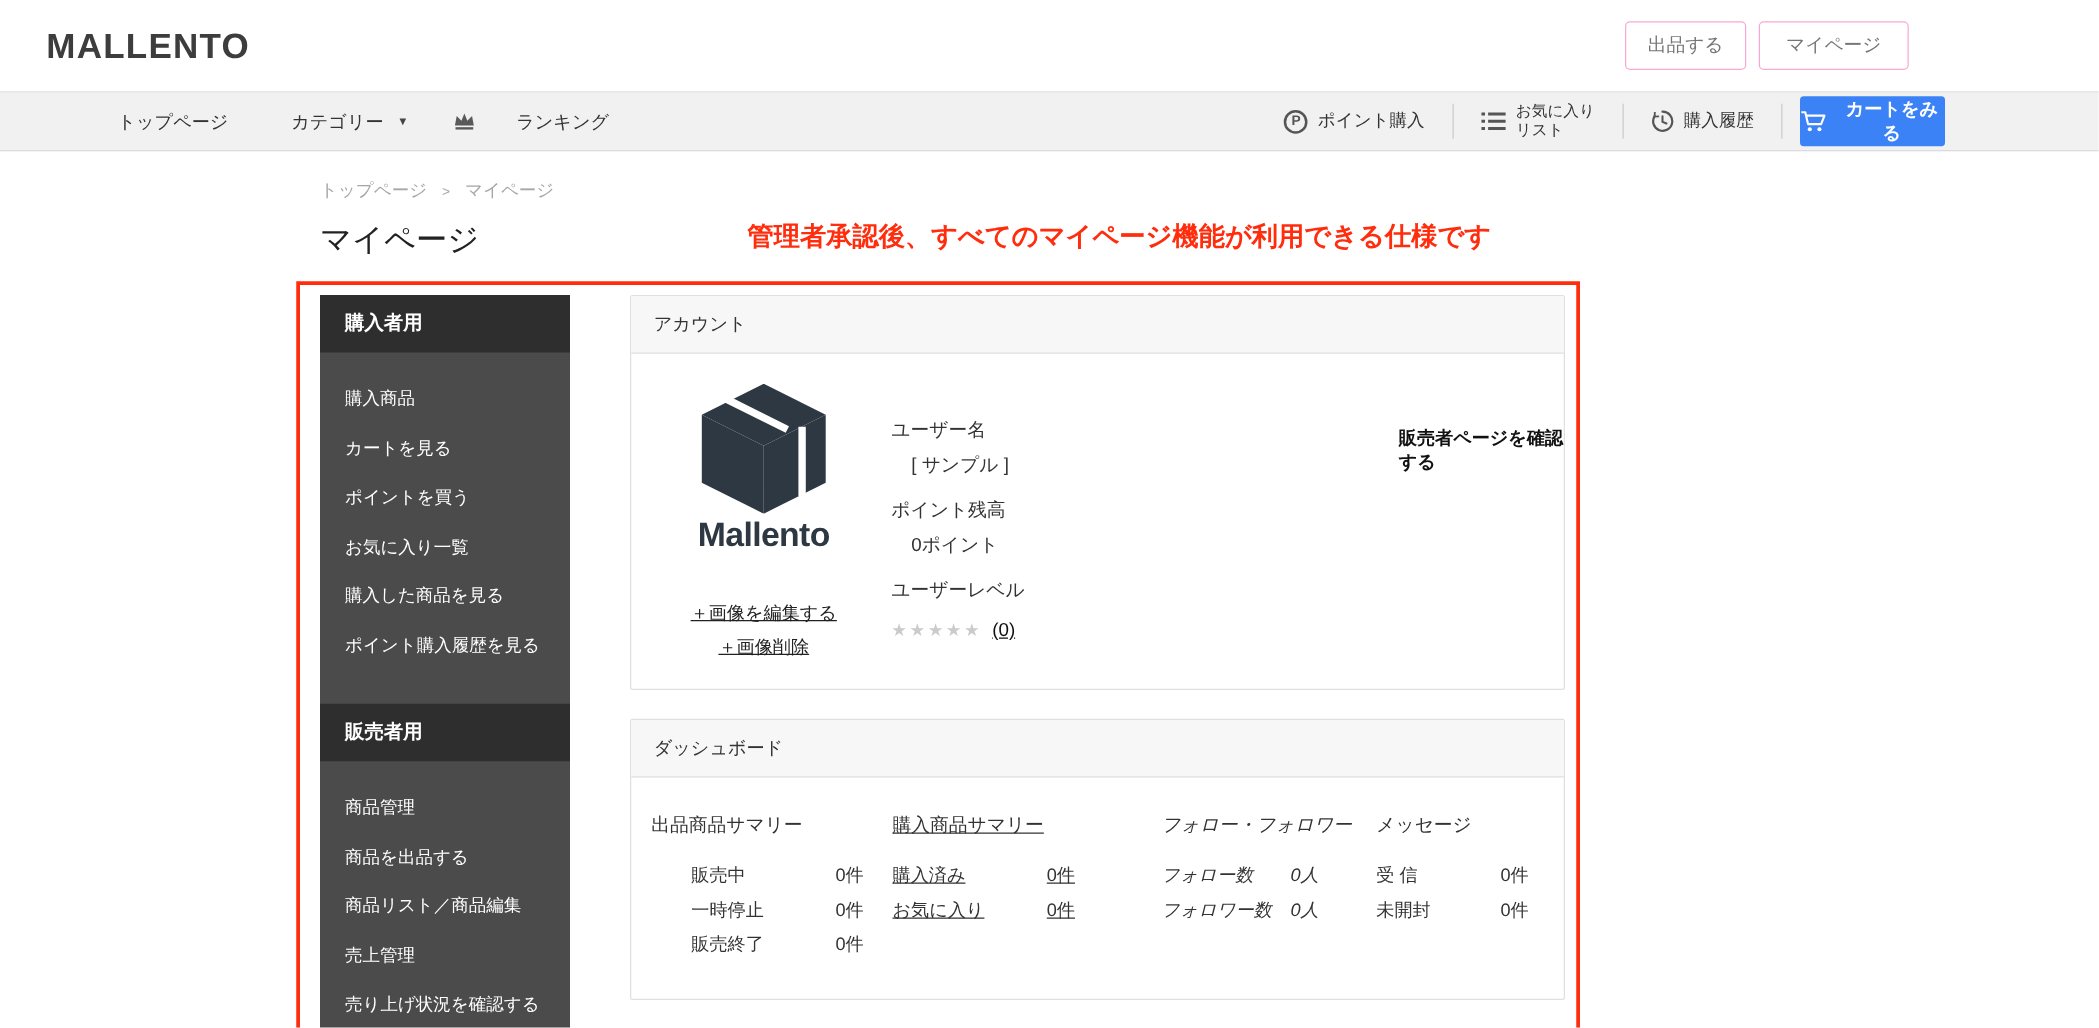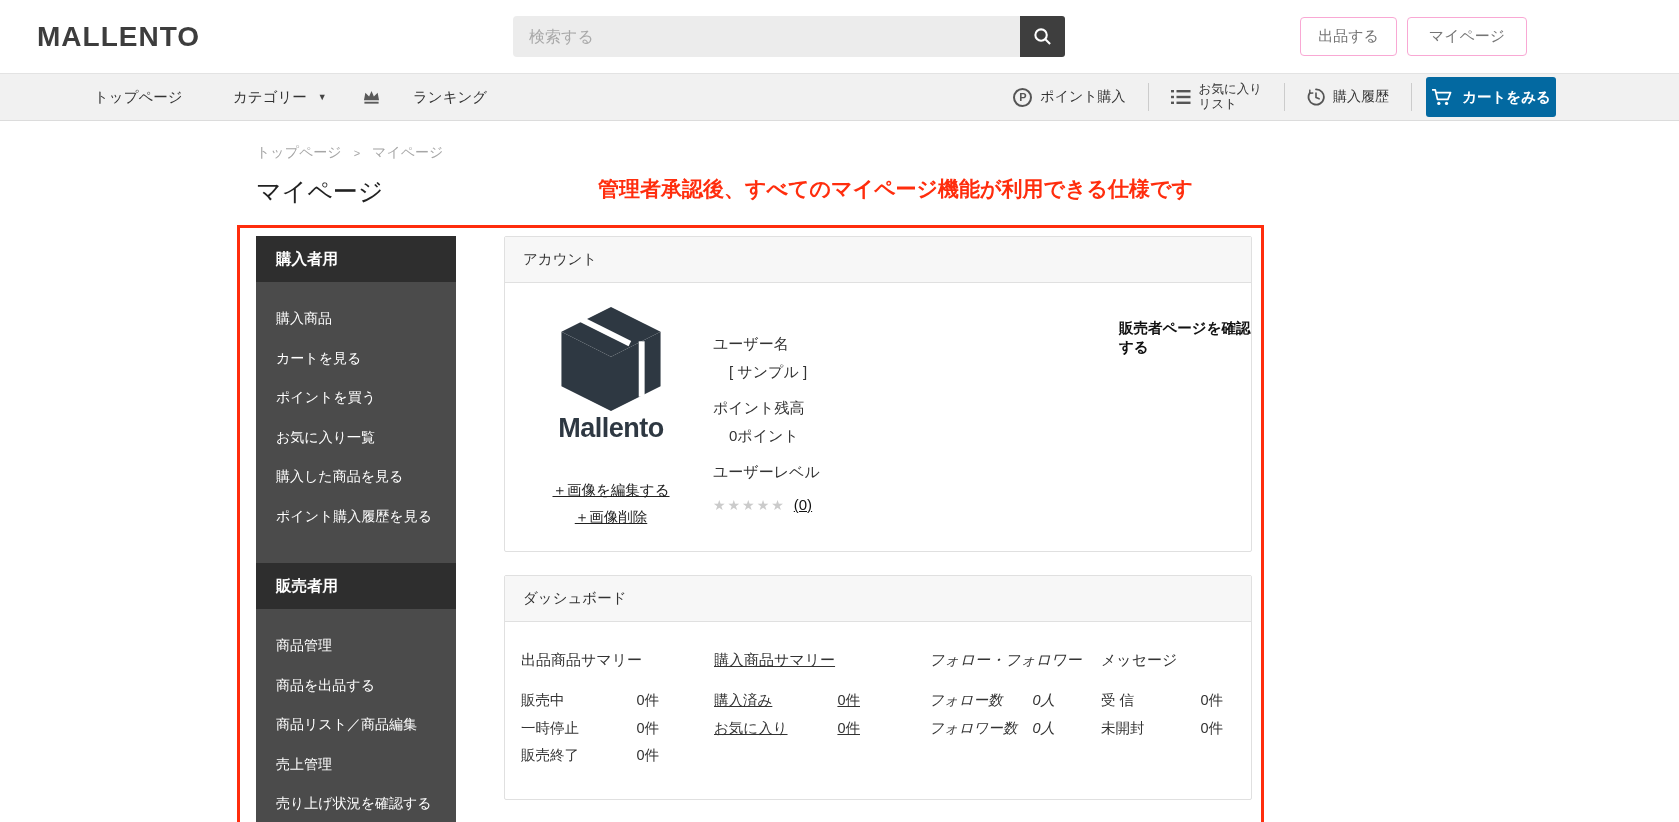--- a/index.html
+++ b/index.html
@@ -34,21 +34,21 @@
   .crown { color:#5a5a5a; font-size:18px; line-height:1; }
   .nav-right { position:absolute; right:0; top:0; height:100%; display:flex;
     align-items:center; }
   .nav-right .nav-link { display:flex; align-items:center; gap:8px; padding:0 22px;
     font-size:14px; color:#333; cursor:pointer; }
   .two-line { font-size:12.5px; line-height:1.2; }
   .v-divider { width:1px; height:28px; background:#ccc; }
   .p-icon { width:19px; height:19px; border:2px solid #555; border-radius:50%;
     display:flex; align-items:center; justify-content:center; font-size:11px;
     font-weight:bold; color:#555; }
-  .cart-btn { width:130px; height:40px; margin:0 123px 0 14px; background:#0369a1;
+  .cart-btn { width:116px; height:40px; margin:0 123px 0 14px; background:#3b82f6;
     border:none; border-radius:3px; color:#fff; font-size:14.5px; font-weight:bold;
     display:flex; align-items:center; justify-content:center; gap:9px; cursor:pointer;
     font-family:inherit; }
 
   
   .breadcrumb { margin:23px 0 0 256px; font-size:14px; color:#a6a6a6; }
   .breadcrumb a { color:#a6a6a6; text-decoration:none; cursor:pointer; }
   .bc-sep { margin:0 12px; font-size:11px; }
   .title-row { position:relative; margin:13px 0 0 256px; height:34px; }
   .page-title { font-size:25px; font-weight:normal; color:#222; }
@@ -83,52 +83,41 @@
     font-size:14.5px; color:#222; }
   .img-link a { cursor:pointer; }
   .edit-link { top:198px; } .del-link { top:225px; }
   .info-col { position:absolute; left:208px; top:52px; font-size:15px; }
   .info-label { margin-bottom:9px; color:#333; }
   .info-value { margin:0 0 17px 16px; color:#333; }
   .level-row { margin-top:14px; display:flex; align-items:center; }
   .stars { color:#cbcbcb; font-size:14px; letter-spacing:2px; }
   .rating-count { margin-left:8px; font-size:15px; color:#111;
     text-decoration:underline; cursor:pointer; }
-  .seller-link { position:absolute; left:614px; top:36px; font-size:14.5px;
+  .seller-link { position:absolute; left:614px; top:58px; font-size:14.5px;
     font-weight:600; color:#111; cursor:pointer; }
 
   
   .dash-body { display:flex; padding:29px 16px 25px; }
   .dash-col.c1 { width:193px; } .dash-col.c2 { width:215px;text-decoration:underline; }
   .dash-col.c3 { width:172px;font-style:italic; } .dash-col.c4 { width:130px; }
   .dash-title { font-size:15px; color:#333; margin-bottom:21px; }
   .dash-row { display:flex; justify-content:space-between; margin-bottom:8.5px;
     font-size:14.5px; color:#333; }
-  .c1 .dash-row { width:138px; } .c2 .dash-row { width:146px; }
+  .c1 .dash-row { width:138px;margin-left:32px; } .c2 .dash-row { width:146px; }
   .c3 .dash-row { width:126px; } .c4 .dash-row { width:122px;gap:28px; }
 
   svg { display:block; }
 </style>
 </head>
 <body>
 
 <div class="header">
   <div class="logo">MALLENTO</div>
 
-  <div class="search-box">
-    <input class="search-input" placeholder="検索する" style="">
-    <button class="search-btn">
-      <span>
-        <svg width="19" height="19" viewBox="0 0 20 20">
-          <circle cx="8.5" cy="8.5" r="6" fill="none" stroke="#fff" stroke-width="2.2"></circle>
-          <line x1="13" y1="13" x2="18" y2="18" stroke="#fff" stroke-width="2.2"></line>
-        </svg>
-      </span>
-    </button>
-  </div>
 
   <button class="hdr-btn sell">出品する</button>
   <button class="hdr-btn mypage">マイページ</button>
 </div>
 
 <div class="navbar">
   <div class="nav-item nav-top">
     <span>トップページ</span>
   </div>
   <div class="nav-item nav-cat">

